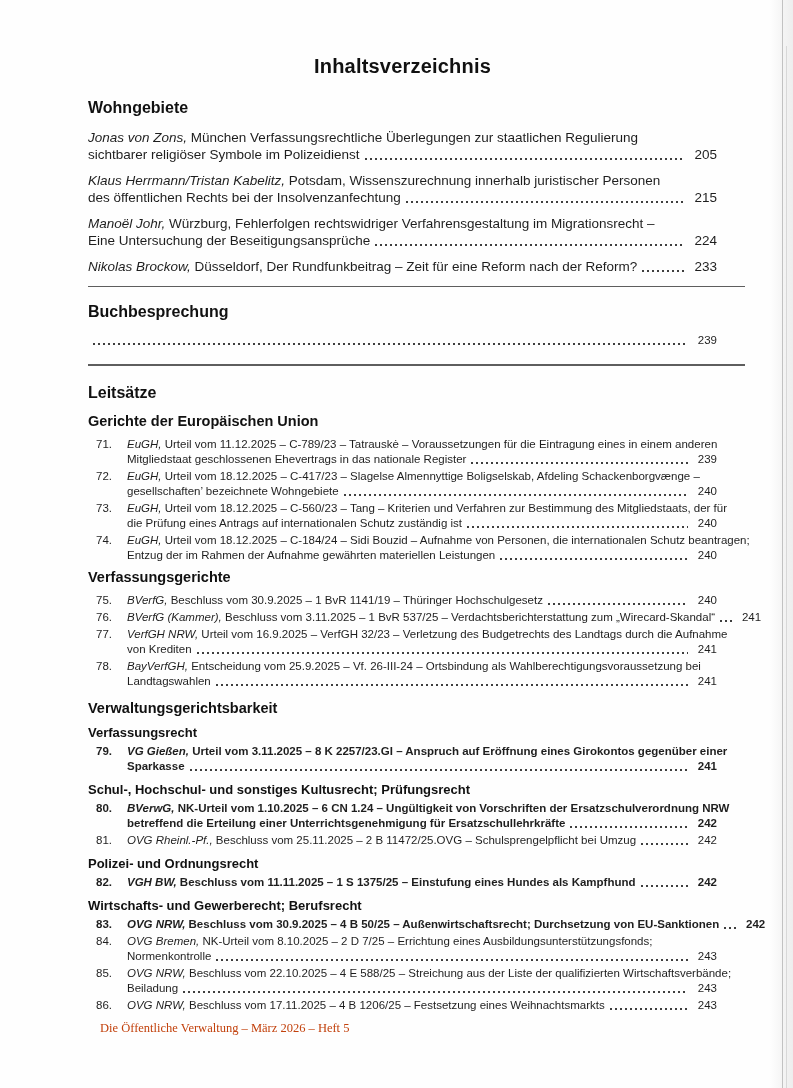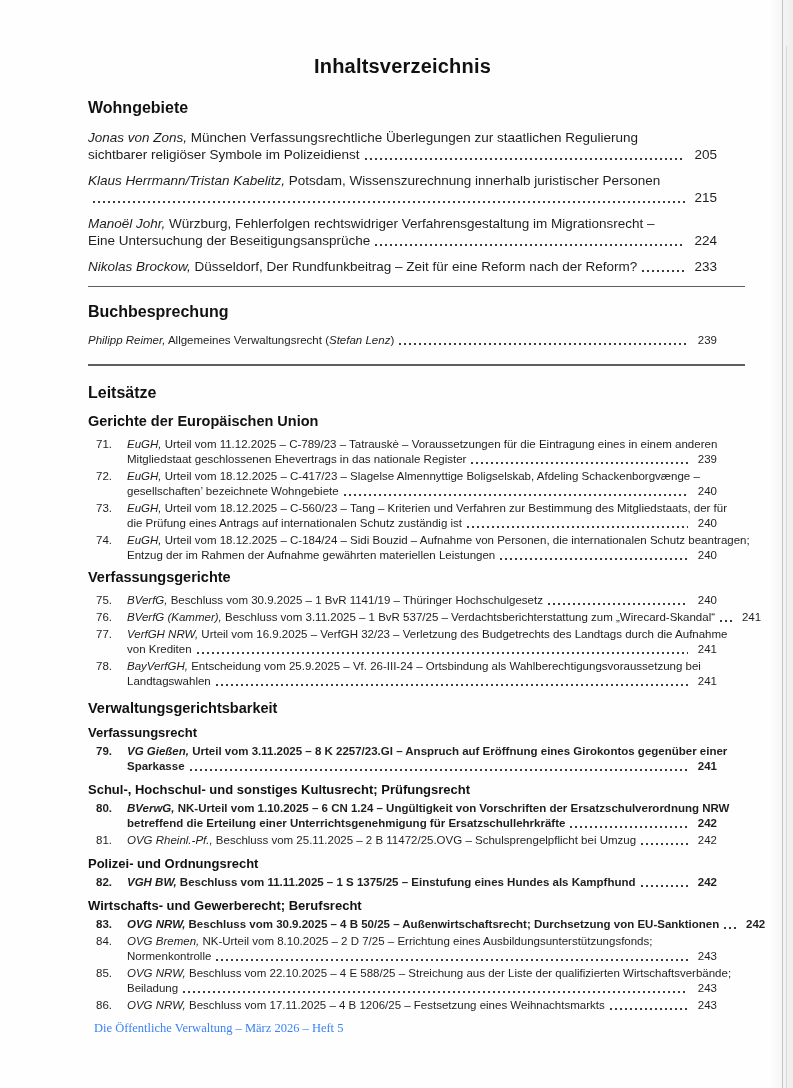--- a/index.html
+++ b/index.html
@@ -32,22 +32,22 @@
   .it { font-style:italic;text-align:center; }
   .dots { flex:1 1 auto; min-width:12px; align-self:flex-end; height:2px;
     margin:0 2px 3px 5px;
     background-image:radial-gradient(circle at 1px 1px, #3e3e3e 0.95px, rgba(0,0,0,0) 1.15px);
     background-size:5px 2px; background-repeat:repeat-x; }
   .a-item .dots { margin-bottom:3.5px; }
   .pg { flex:0 0 auto; width:27px; text-align:right; }
   .a-item .pg { width:30px; }
   .bb-item { margin-top:12px; font-size:11.5px; line-height:15px; }
 
-  .footer { margin:8px 0 0 6px; font-family:"Liberation Serif", serif;
-    font-size:12.5px; color:#3b82f6; }
+  .footer { margin:8px 0 0 12px; font-family:"Liberation Serif", serif;
+    font-size:12.5px; color:#c2410c; }
 
   .scan-edge { position:absolute; top:0; right:0; width:23px; height:1088px;
     background:linear-gradient(to right, rgba(120,120,120,0) 0%, rgba(120,120,120,0.07) 55%, rgba(120,120,120,0.12) 100%); }
   .scan-line-a { position:absolute; top:0; right:10px; width:1px; height:1088px; background:#c2c2c2; }
   .scan-line-b { position:absolute; top:46px; right:6px; width:1px; height:1042px; background:#d8d8d8; }
 </style>
 </head>
 <body>
 
 <div class="page">
@@ -63,20 +63,21 @@
       <span class="txt">sichtbarer religiöser Symbole im Polizeidienst</span>
       <span class="dots"></span>
       <span class="pg">205</span>
     </div>
   </div>
 
   <div class="a-item">
     <div class="fl"><span class="it">Klaus Herrmann/Tristan Kabelitz,</span>
       <span>Potsdam, Wissenszurechnung innerhalb juristischer Personen</span></div>
     <div class="line">
+      <span class="txt">des öffentlichen Rechts bei der Insolvenzanfechtung</span>
       <span class="dots"></span>
       <span class="pg">215</span>
     </div>
   </div>
 
   <div class="a-item">
     <div class="fl"><span class="it">Manoël Johr,</span>
       <span>Würzburg, Fehlerfolgen rechtswidriger Verfahrensgestaltung im Migrationsrecht –</span></div>
     <div class="line">
       <span class="txt">Eine Untersuchung der Beseitigungsansprüche</span>
@@ -93,22 +94,20 @@
       <span class="pg">233</span>
     </div>
   </div>
 
   <div class="rule"></div>
 
   <h2 class="h2 bb">Buchbesprechung</h2>
 
   <div class="bb-item">
     <div class="line">
-      <span class="txt"><span class="it">Philipp Reimer,</span>
-        <span>Allgemeines Verwaltungsrecht (</span><span class="it">Stefan Lenz</span><span>)</span></span>
       <span class="dots"></span>
       <span class="pg">239</span>
     </div>
   </div>
 
   <div class="rule r2"></div>
 
   <h2 class="h2 ls">Leitsätze</h2>
 
   <h3 class="h3">Gerichte der Europäischen Union</h3>

